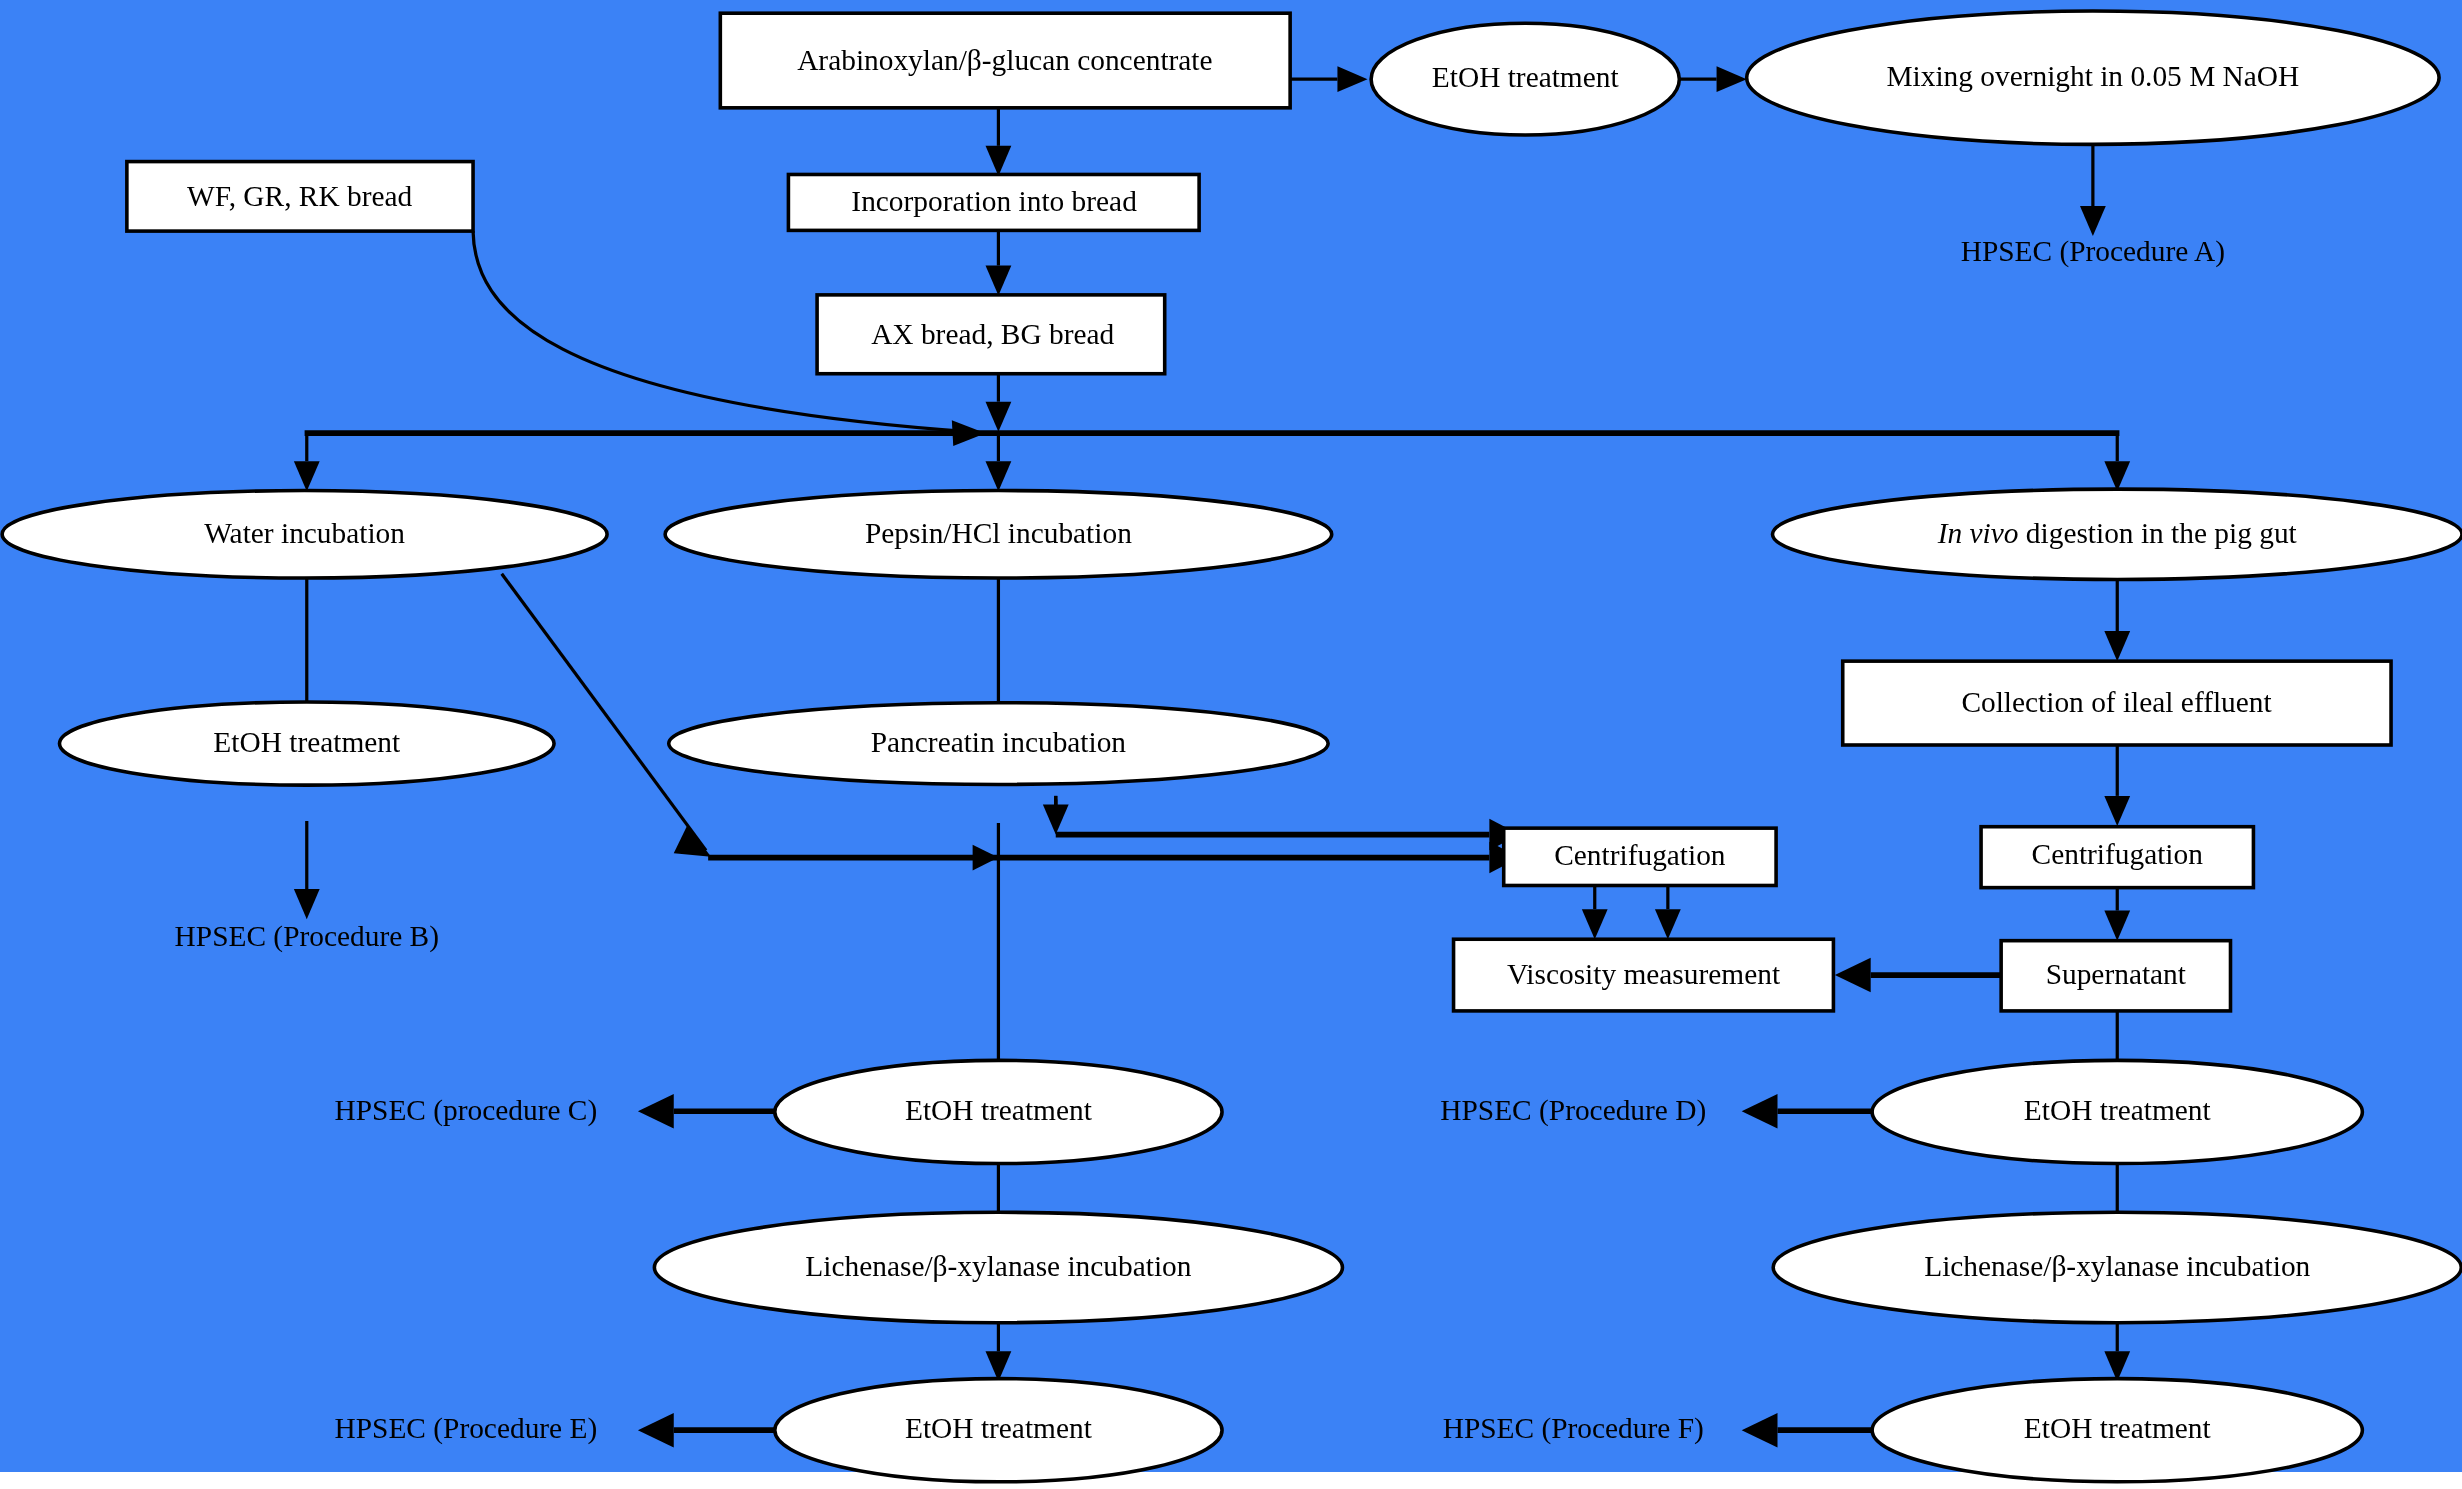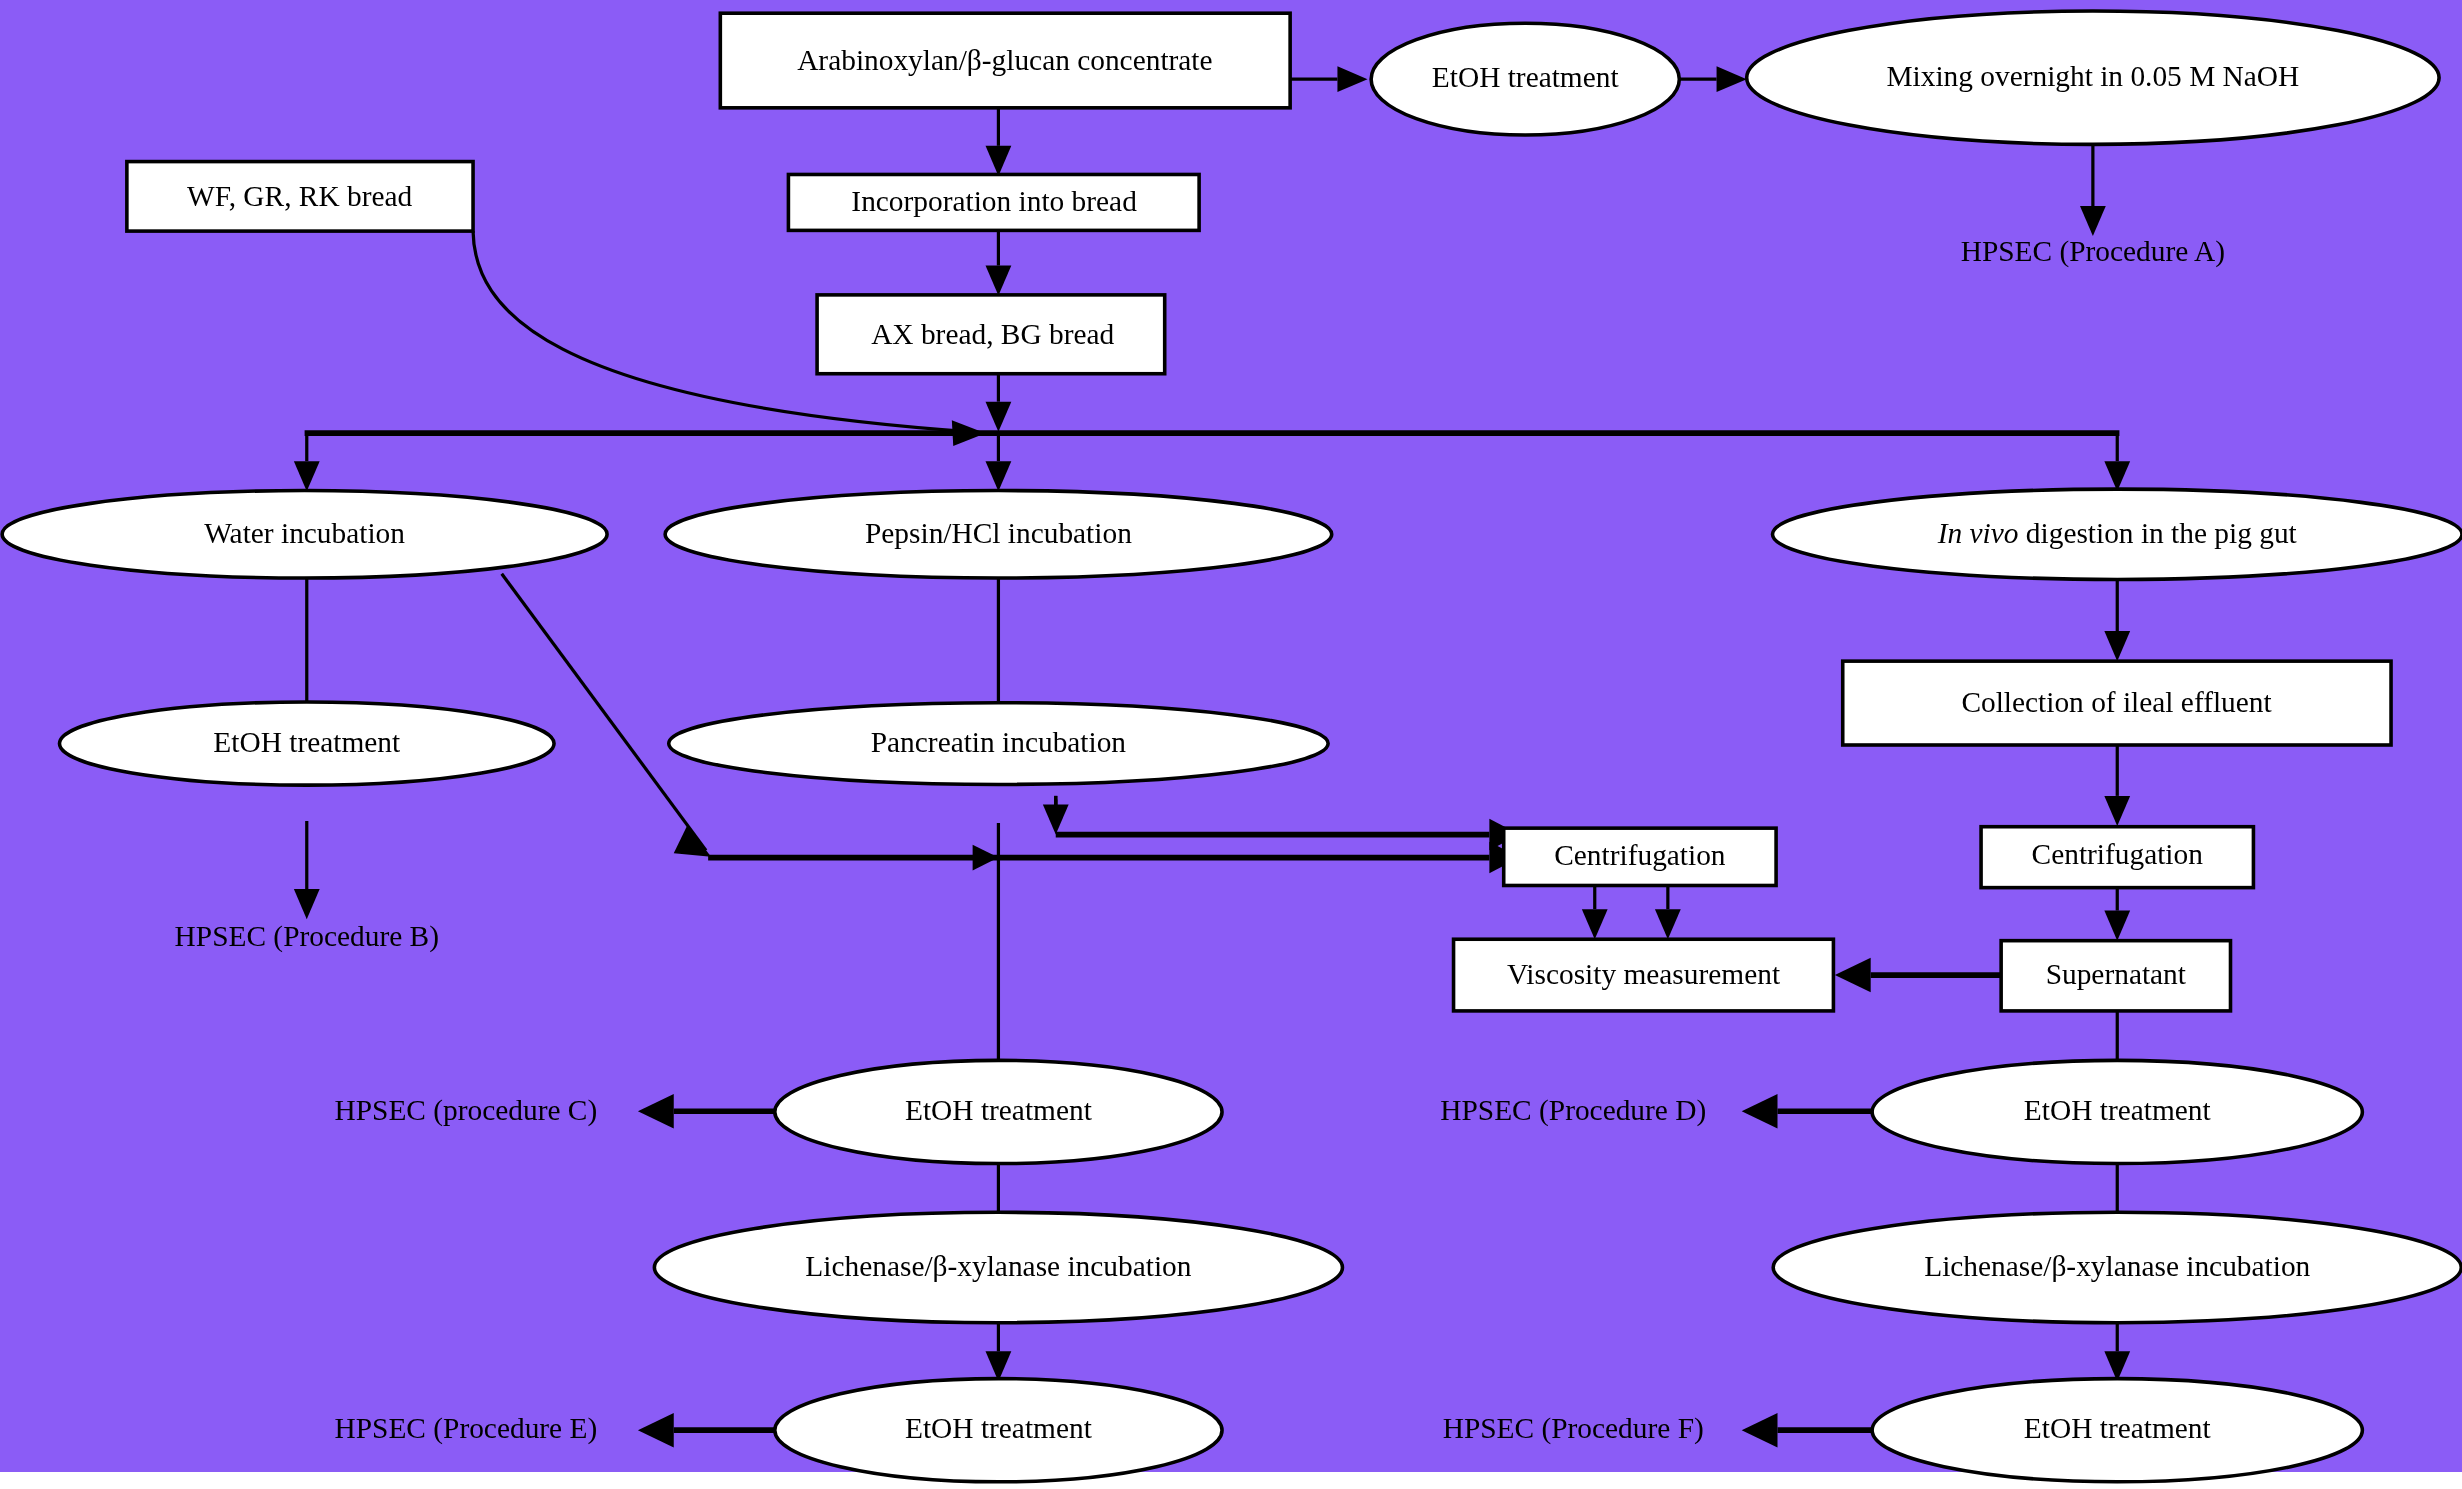--- a/index.html
+++ b/index.html
@@ -10,21 +10,21 @@
   body {
     width: 2462px;
     height: 1490px;
     font-family: "Liberation Serif", "DejaVu Serif", serif;
     overflow: hidden;
   }
   #flowchart-root {
     position: relative;
     width: 2462px;
     height: 1472px;
-    background: #8b5cf6;
+    background: #3b82f6;
   }
   svg#flow-svg {
     position: absolute;
     top: 0;
     left: 0;
     width: 2462px;
     height: 1490px;
     display: block;
   }
   .node-box {

